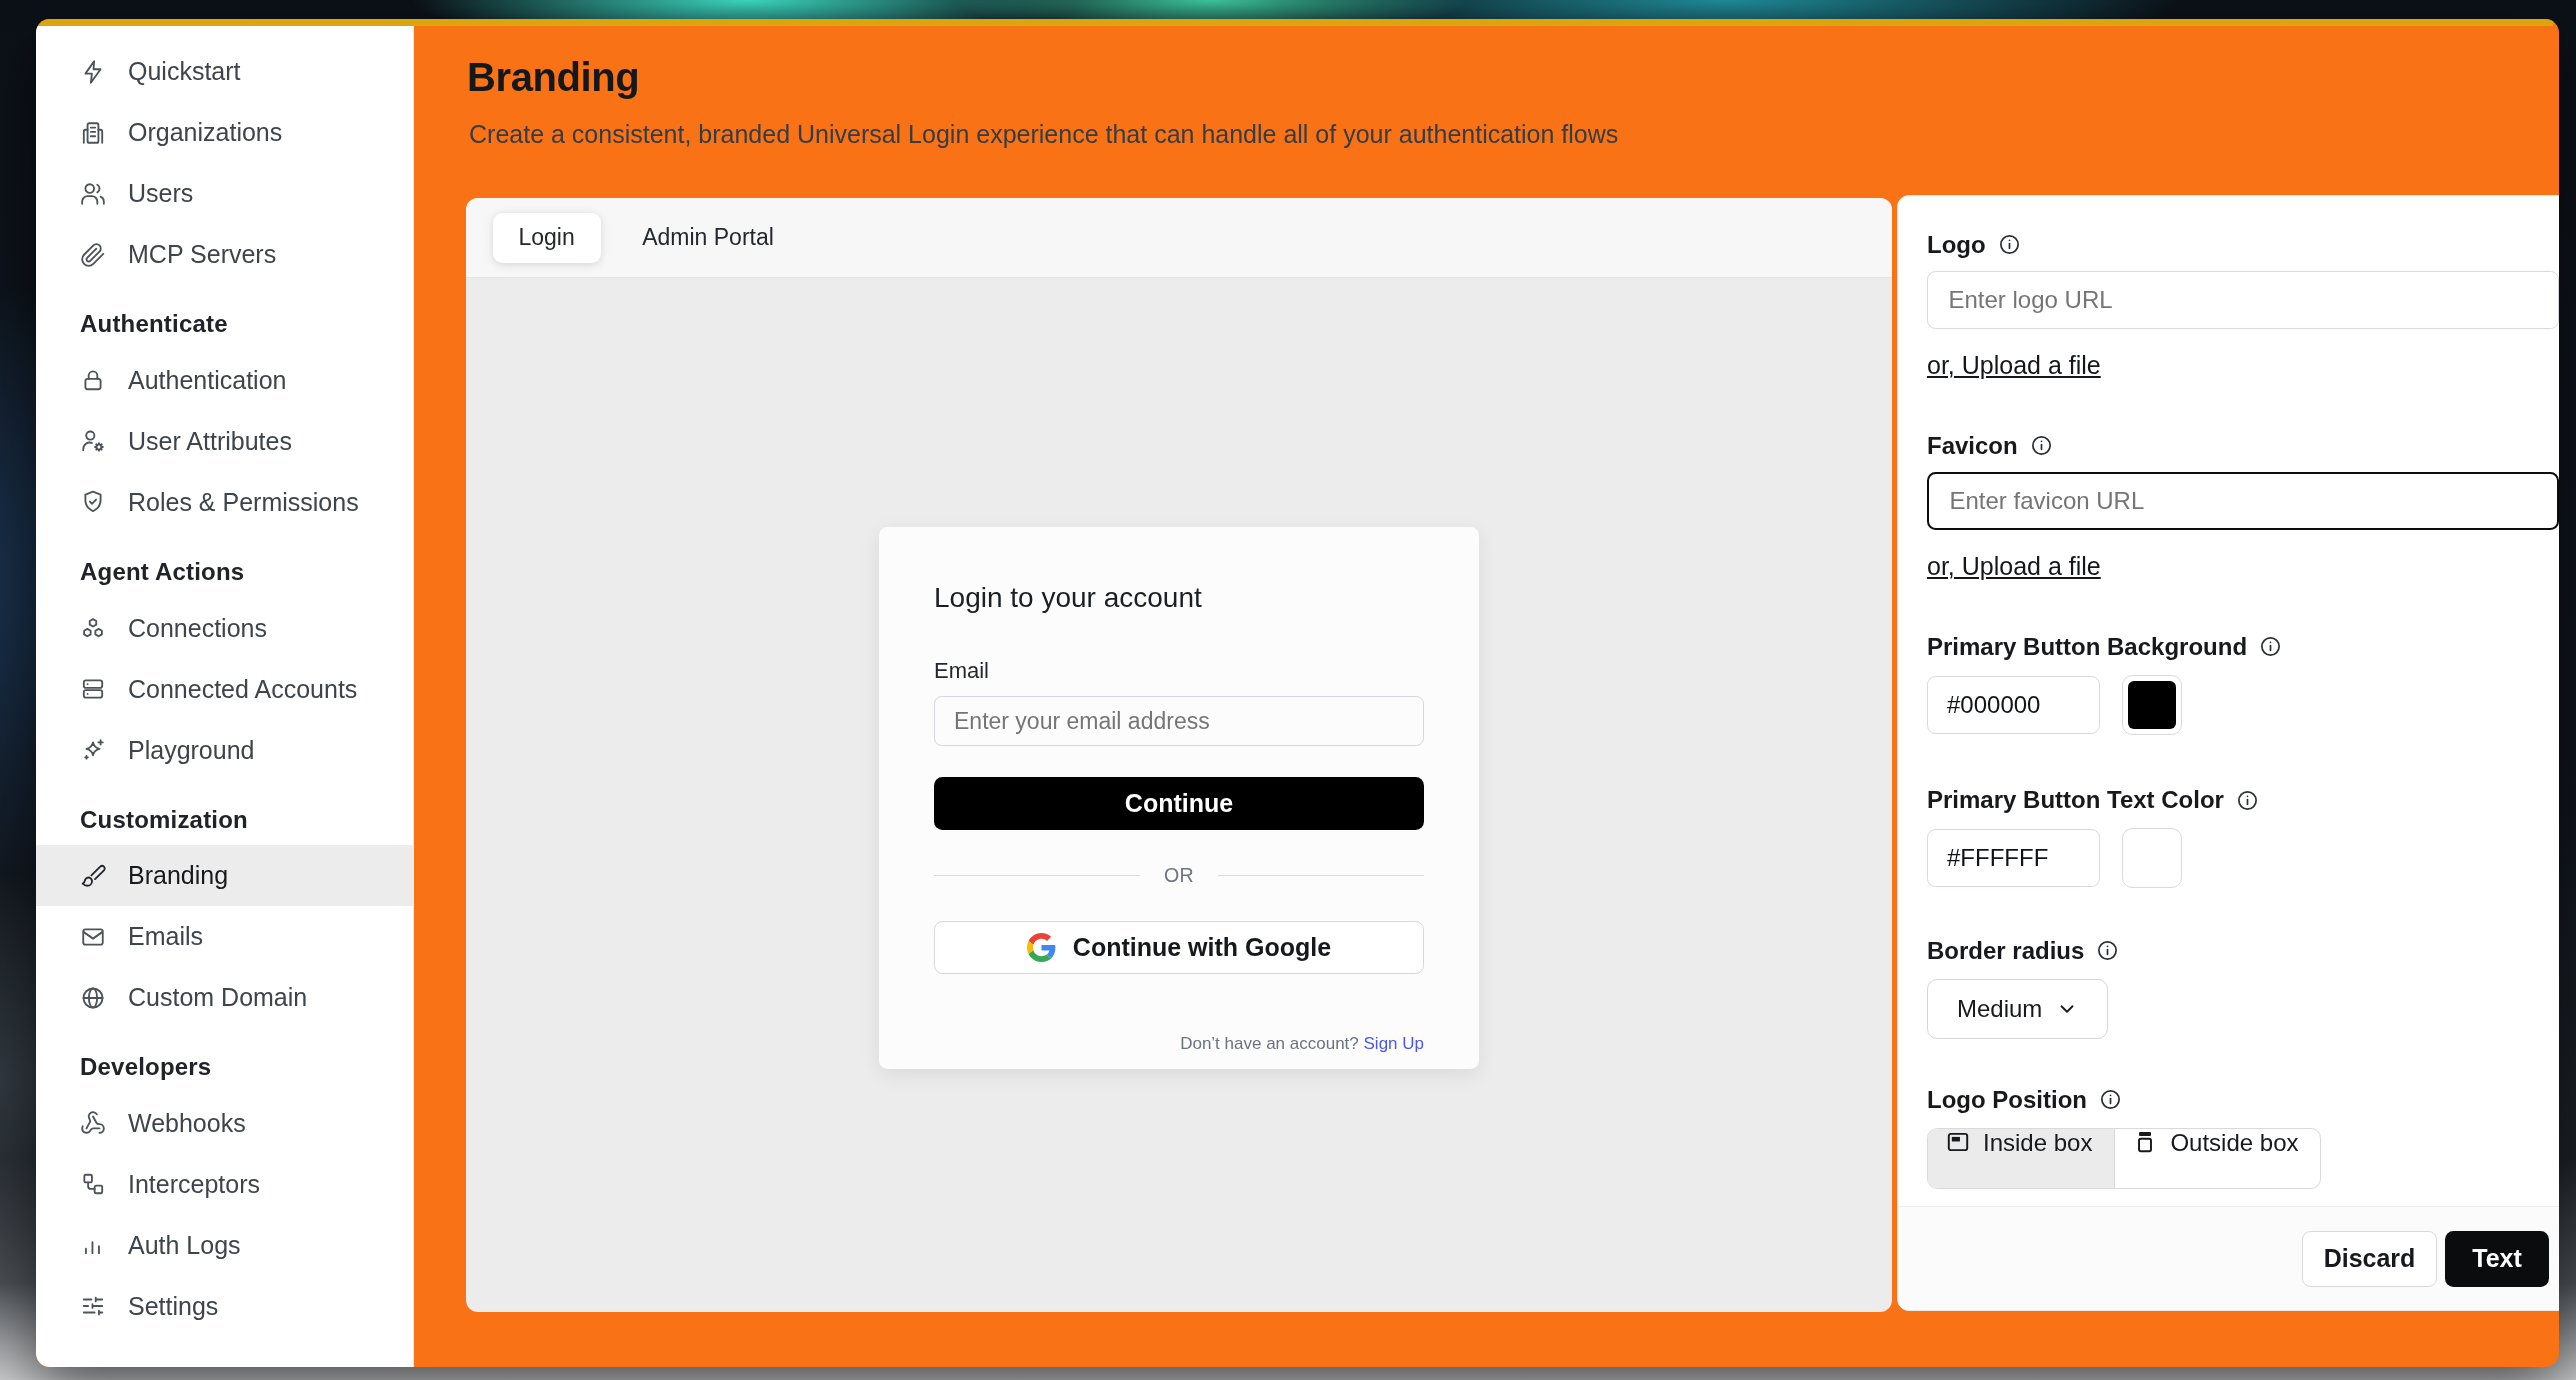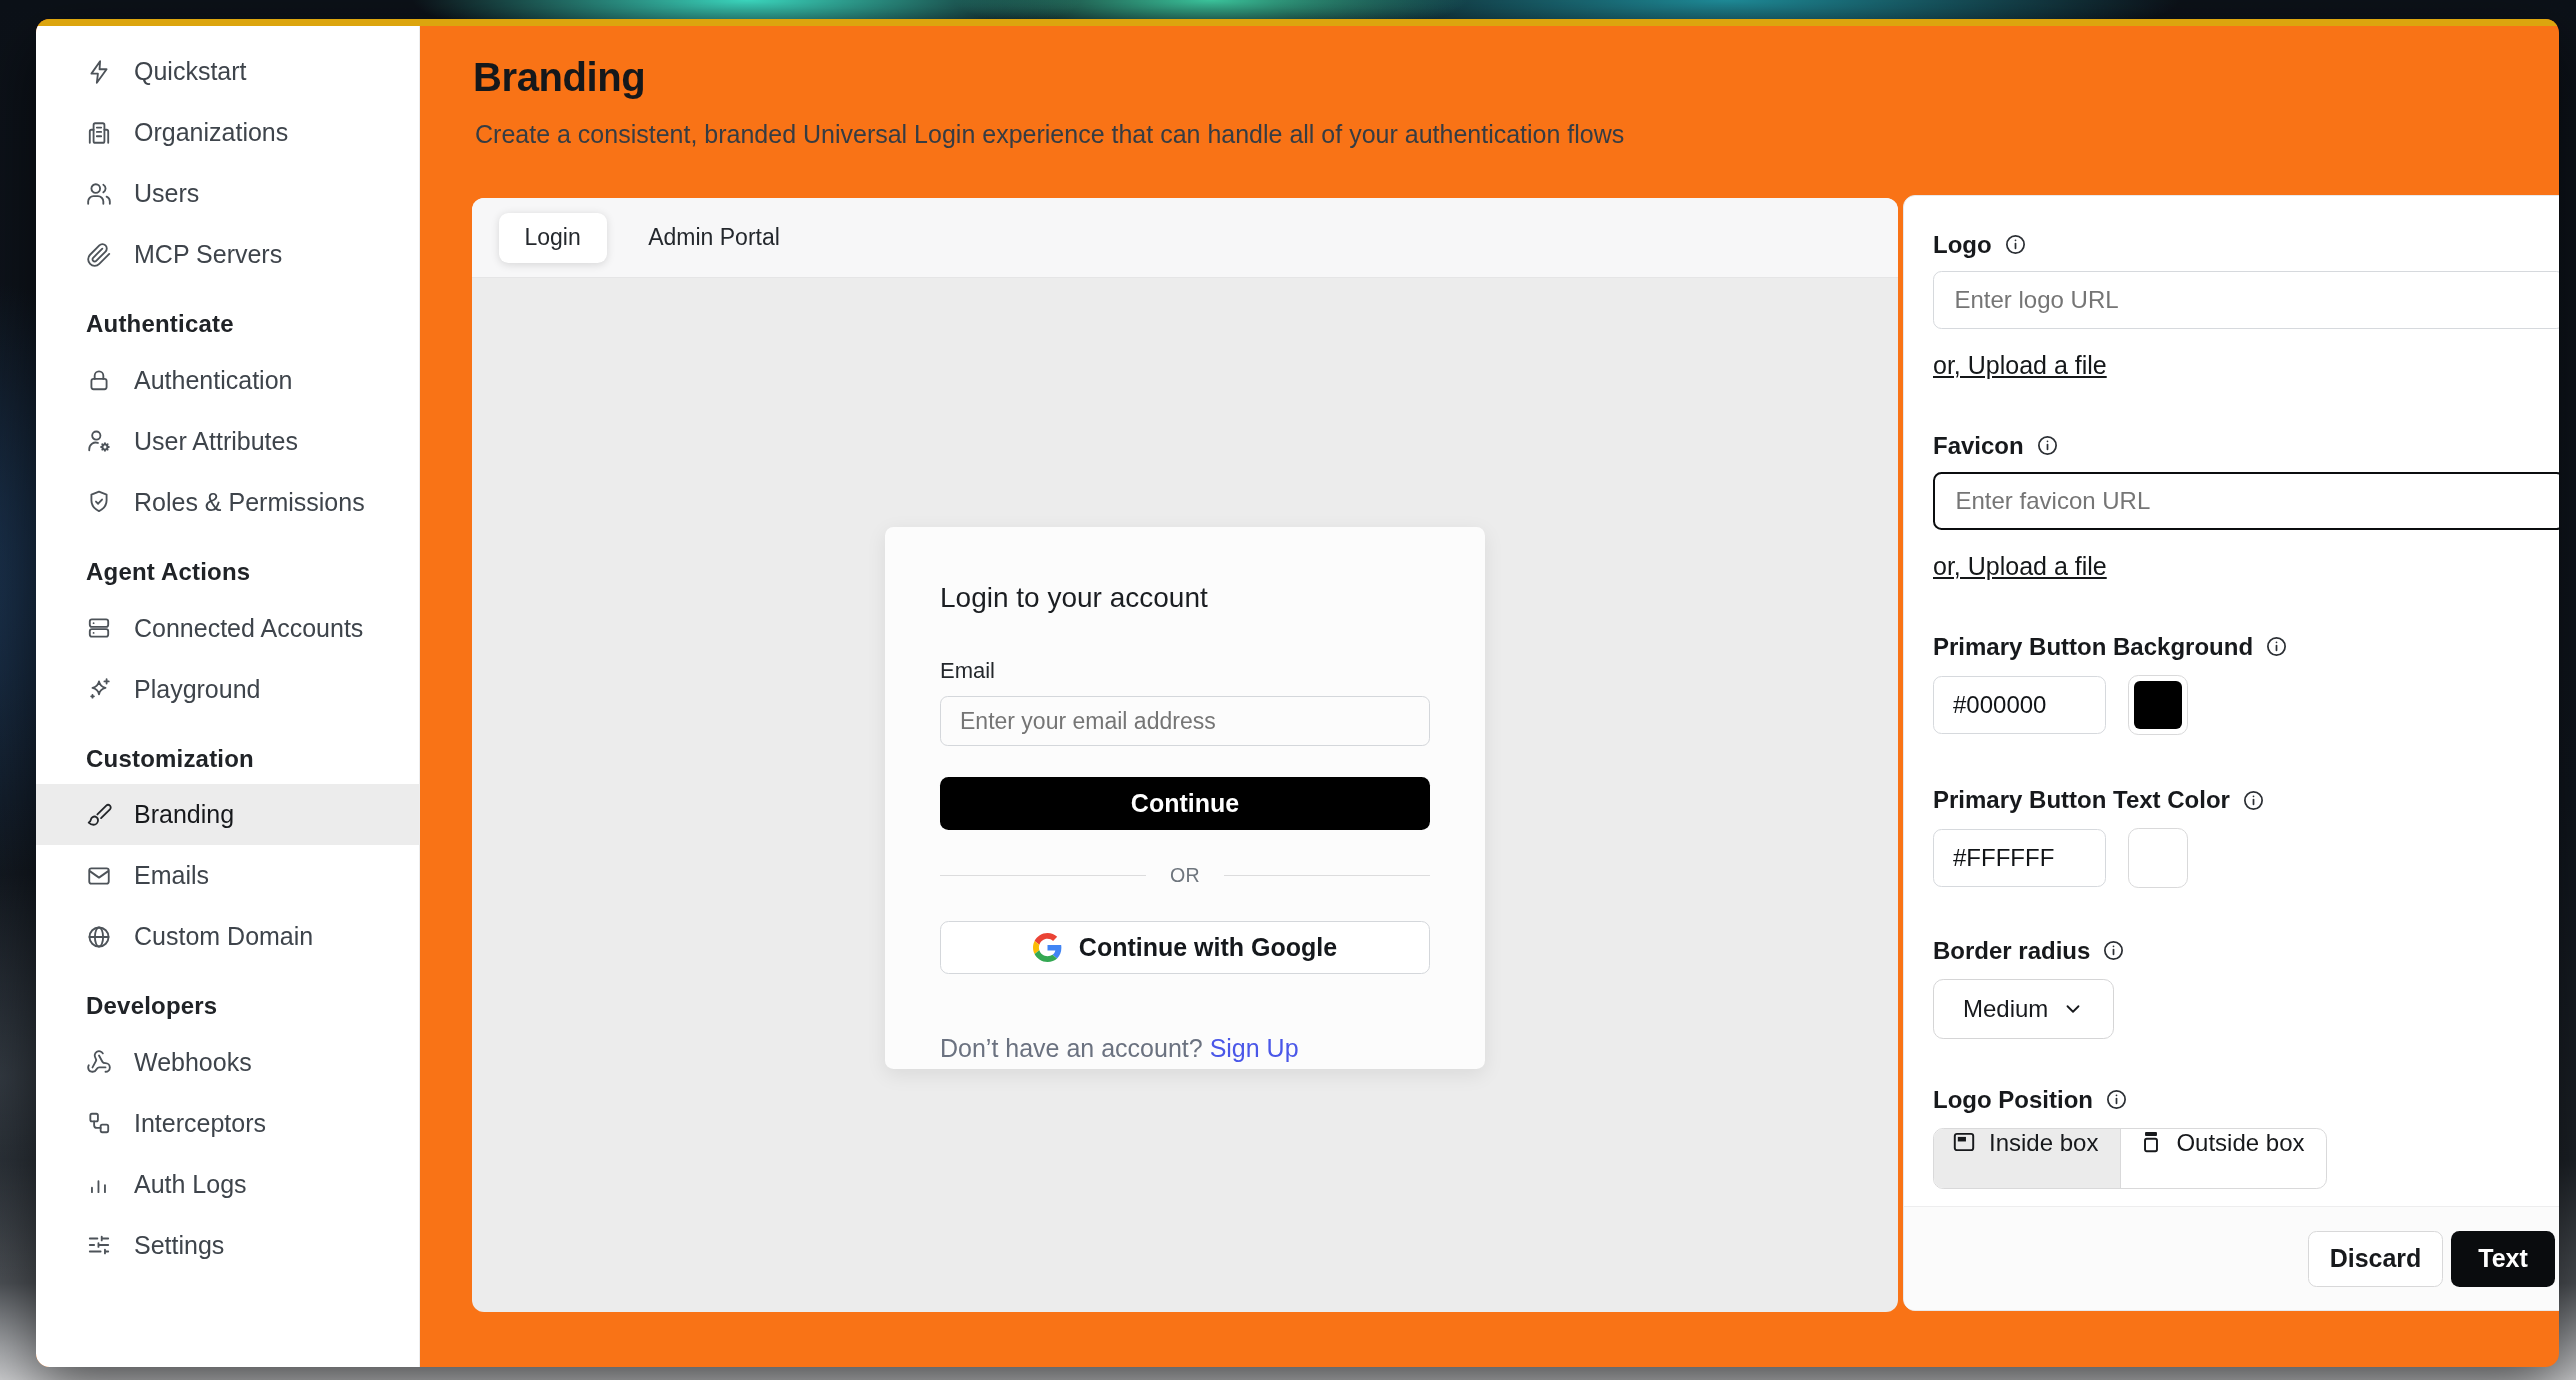--- a/index.html
+++ b/index.html
@@ -80,21 +80,21 @@
   }
   .or-row { margin-top:34px; display:flex; align-items:center; gap:24px; }
   .or-row .line { flex:1; height:1.7px; background:#dcdcdd; }
   .or-text { font-size:19.6px; color:#6e757d; letter-spacing:0.4px; }
   .google-btn {
     margin-top:34px; width:100%; height:53px; background:#fff; border:1.7px solid #d4d7db;
     border-radius:8.5px; display:flex; align-items:center; justify-content:center; gap:17px;
     font-size:25px; font-weight:600; color:#15181c; cursor:pointer; font-family:inherit;
   }
   .google-btn svg { width:29px; height:29px; }
-  .signup-row { margin-top:60px; text-align:left; font-size:25px; color:#6b7280; }
+  .signup-row { margin-top:60px; text-align:right; font-size:17px; color:#6b7280; }
   .signup-link { color:#4a57e8; text-decoration:none; font-weight:500; cursor:pointer; }
 
   
   .settings-card {
     position:absolute; left:1867px; top:176px; width:692px; height:1116px;
     border:1.7px solid #e9e9ea; border-radius:12px; background:#fff;
   }
   .settings-scroll { padding:0 29px; }
   .field-label { display:flex; align-items:center; gap:12px; font-size:24px; font-weight:600; color:#17191c; height:29px; }
   .info-icon { width:23px; height:23px; cursor:pointer; }
@@ -208,20 +208,28 @@
     </div>
     <div class="nav-item">
       <svg class="ic" viewBox="0 0 24 24">
           <path d="M12 2.5l7 2.6v5.4c0 4.9-3 7.9-7 9.9-4-2-7-5-7-9.9V5.1Z"></path>
           <path d="m9.2 11.6 2 2 3.6-3.9"></path>
         </svg>
       <span>Roles &amp; Permissions</span>
     </div>
 
     <div class="nav-header">Agent Actions</div>
+    <div class="nav-item">
+      <svg class="ic" viewBox="0 0 24 24">
+          <path d="M12 3.8 15 5.5v3.4L12 10.6 9 8.9V5.5Z"></path>
+          <path d="M6.8 12.8 9.8 14.5v3.4l-3 1.7-3-1.7v-3.4Z"></path>
+          <path d="M17.2 12.8 20.2 14.5v3.4l-3 1.7-3-1.7v-3.4Z"></path>
+        </svg>
+      <span>Connections</span>
+    </div>
     <div class="nav-item">
       <svg class="ic" viewBox="0 0 24 24">
           <rect x="3.5" y="4" width="17" height="7" rx="2"></rect>
           <rect x="3.5" y="13" width="17" height="7" rx="2"></rect>
           <path d="M7 7.5h.01M7 16.5h.01"></path>
         </svg>
       <span>Connected Accounts</span>
     </div>
     <div class="nav-item">
       <svg class="ic" viewBox="0 0 24 24">

